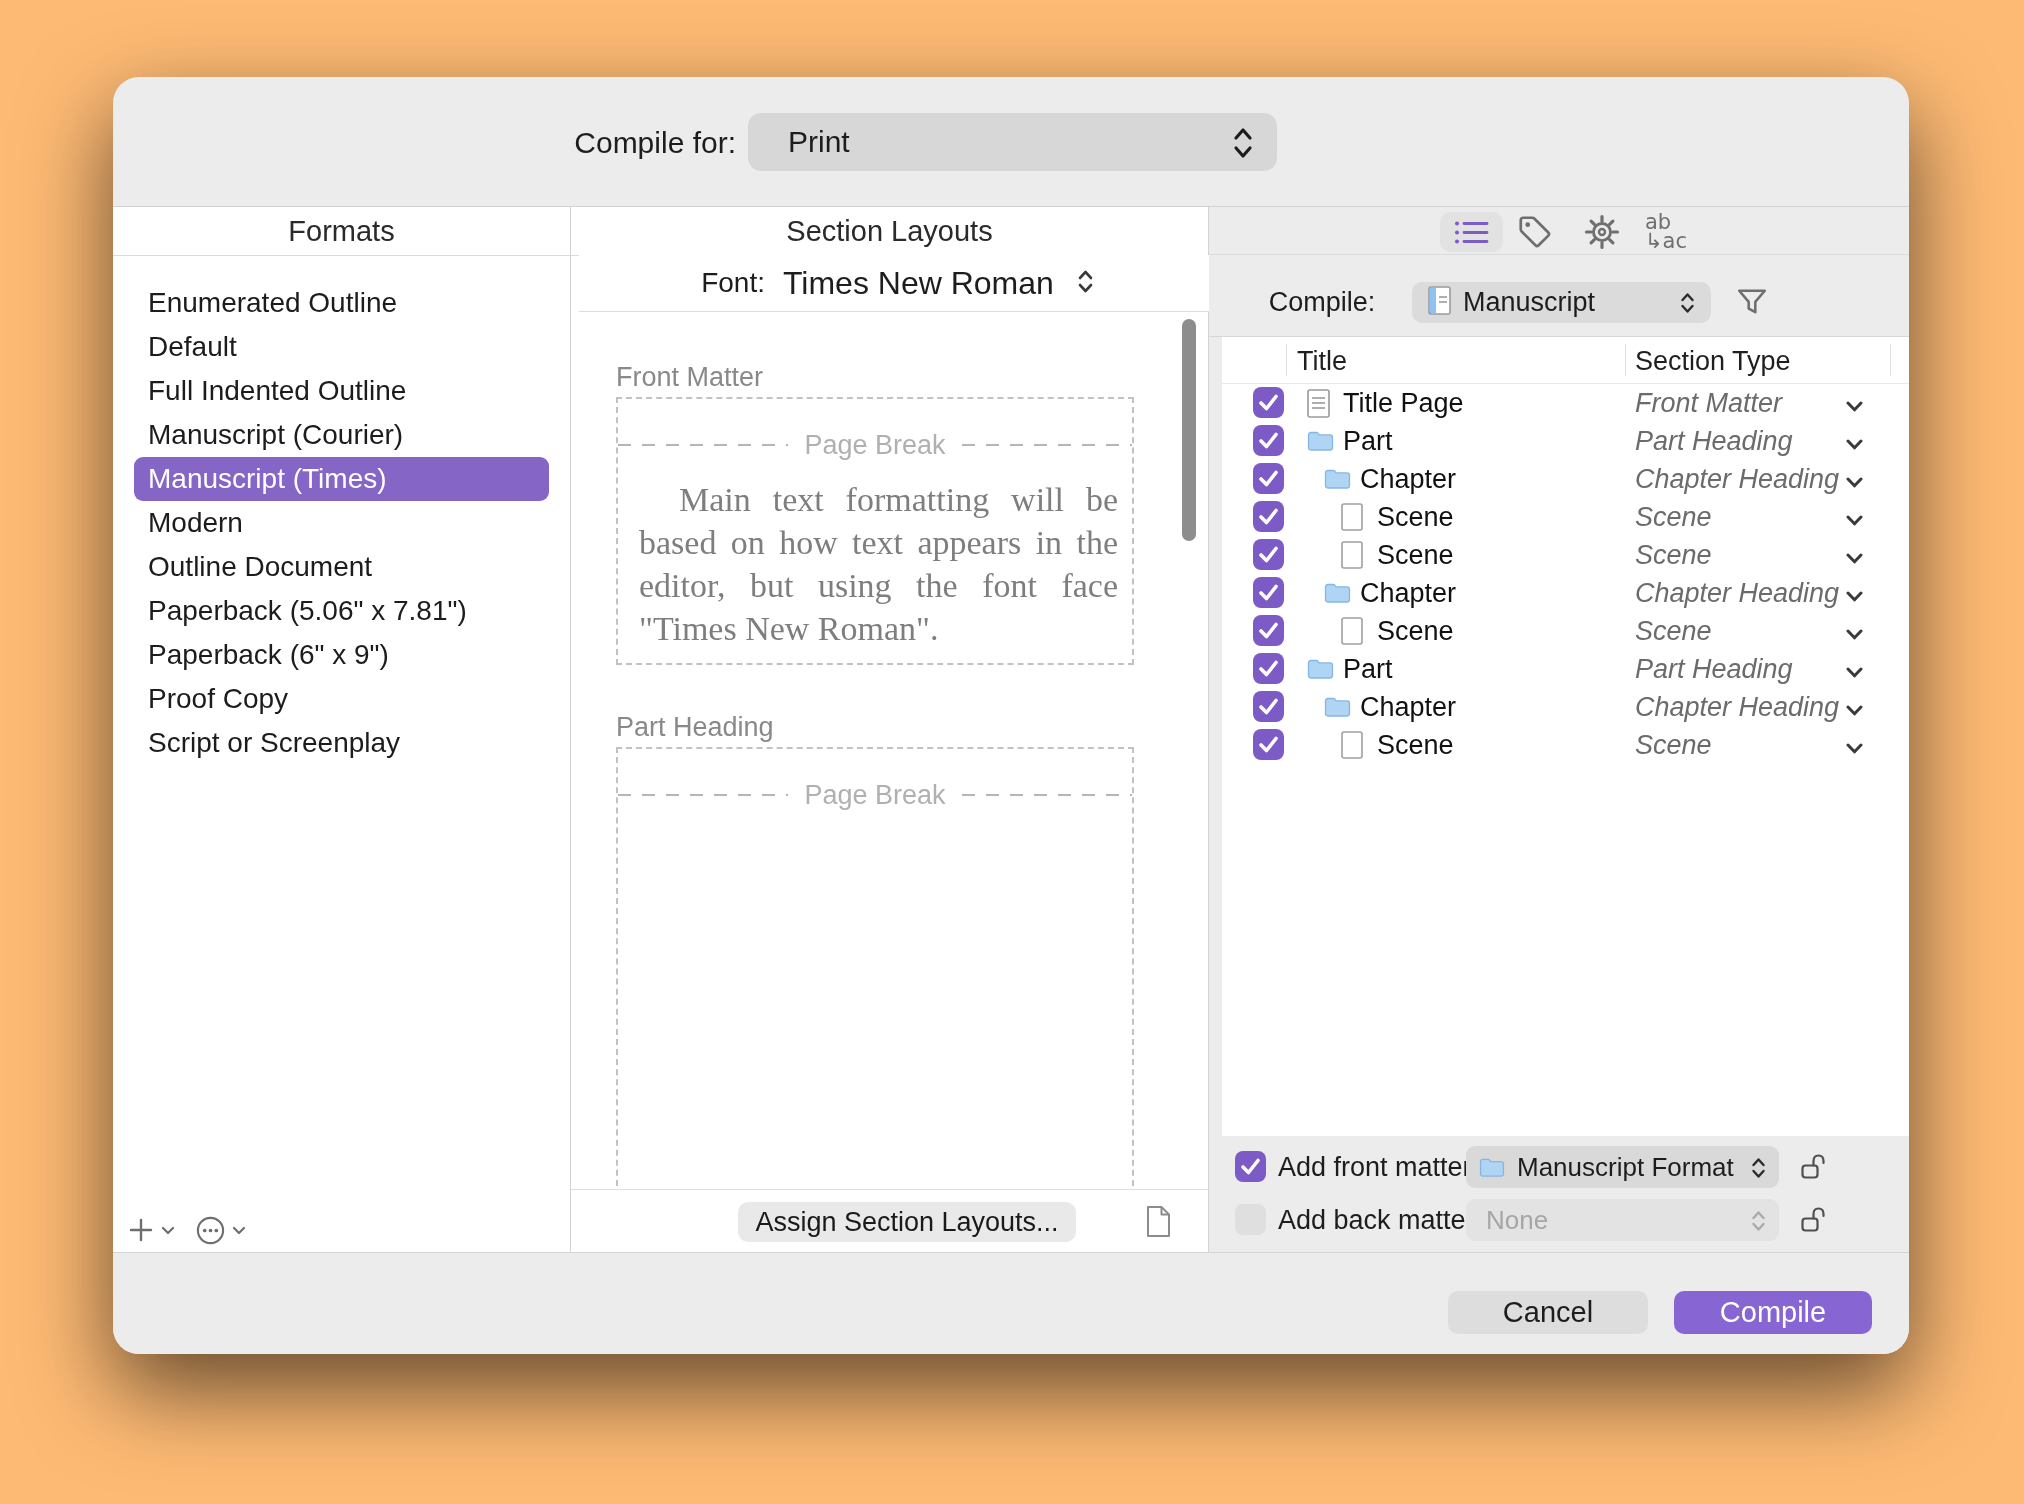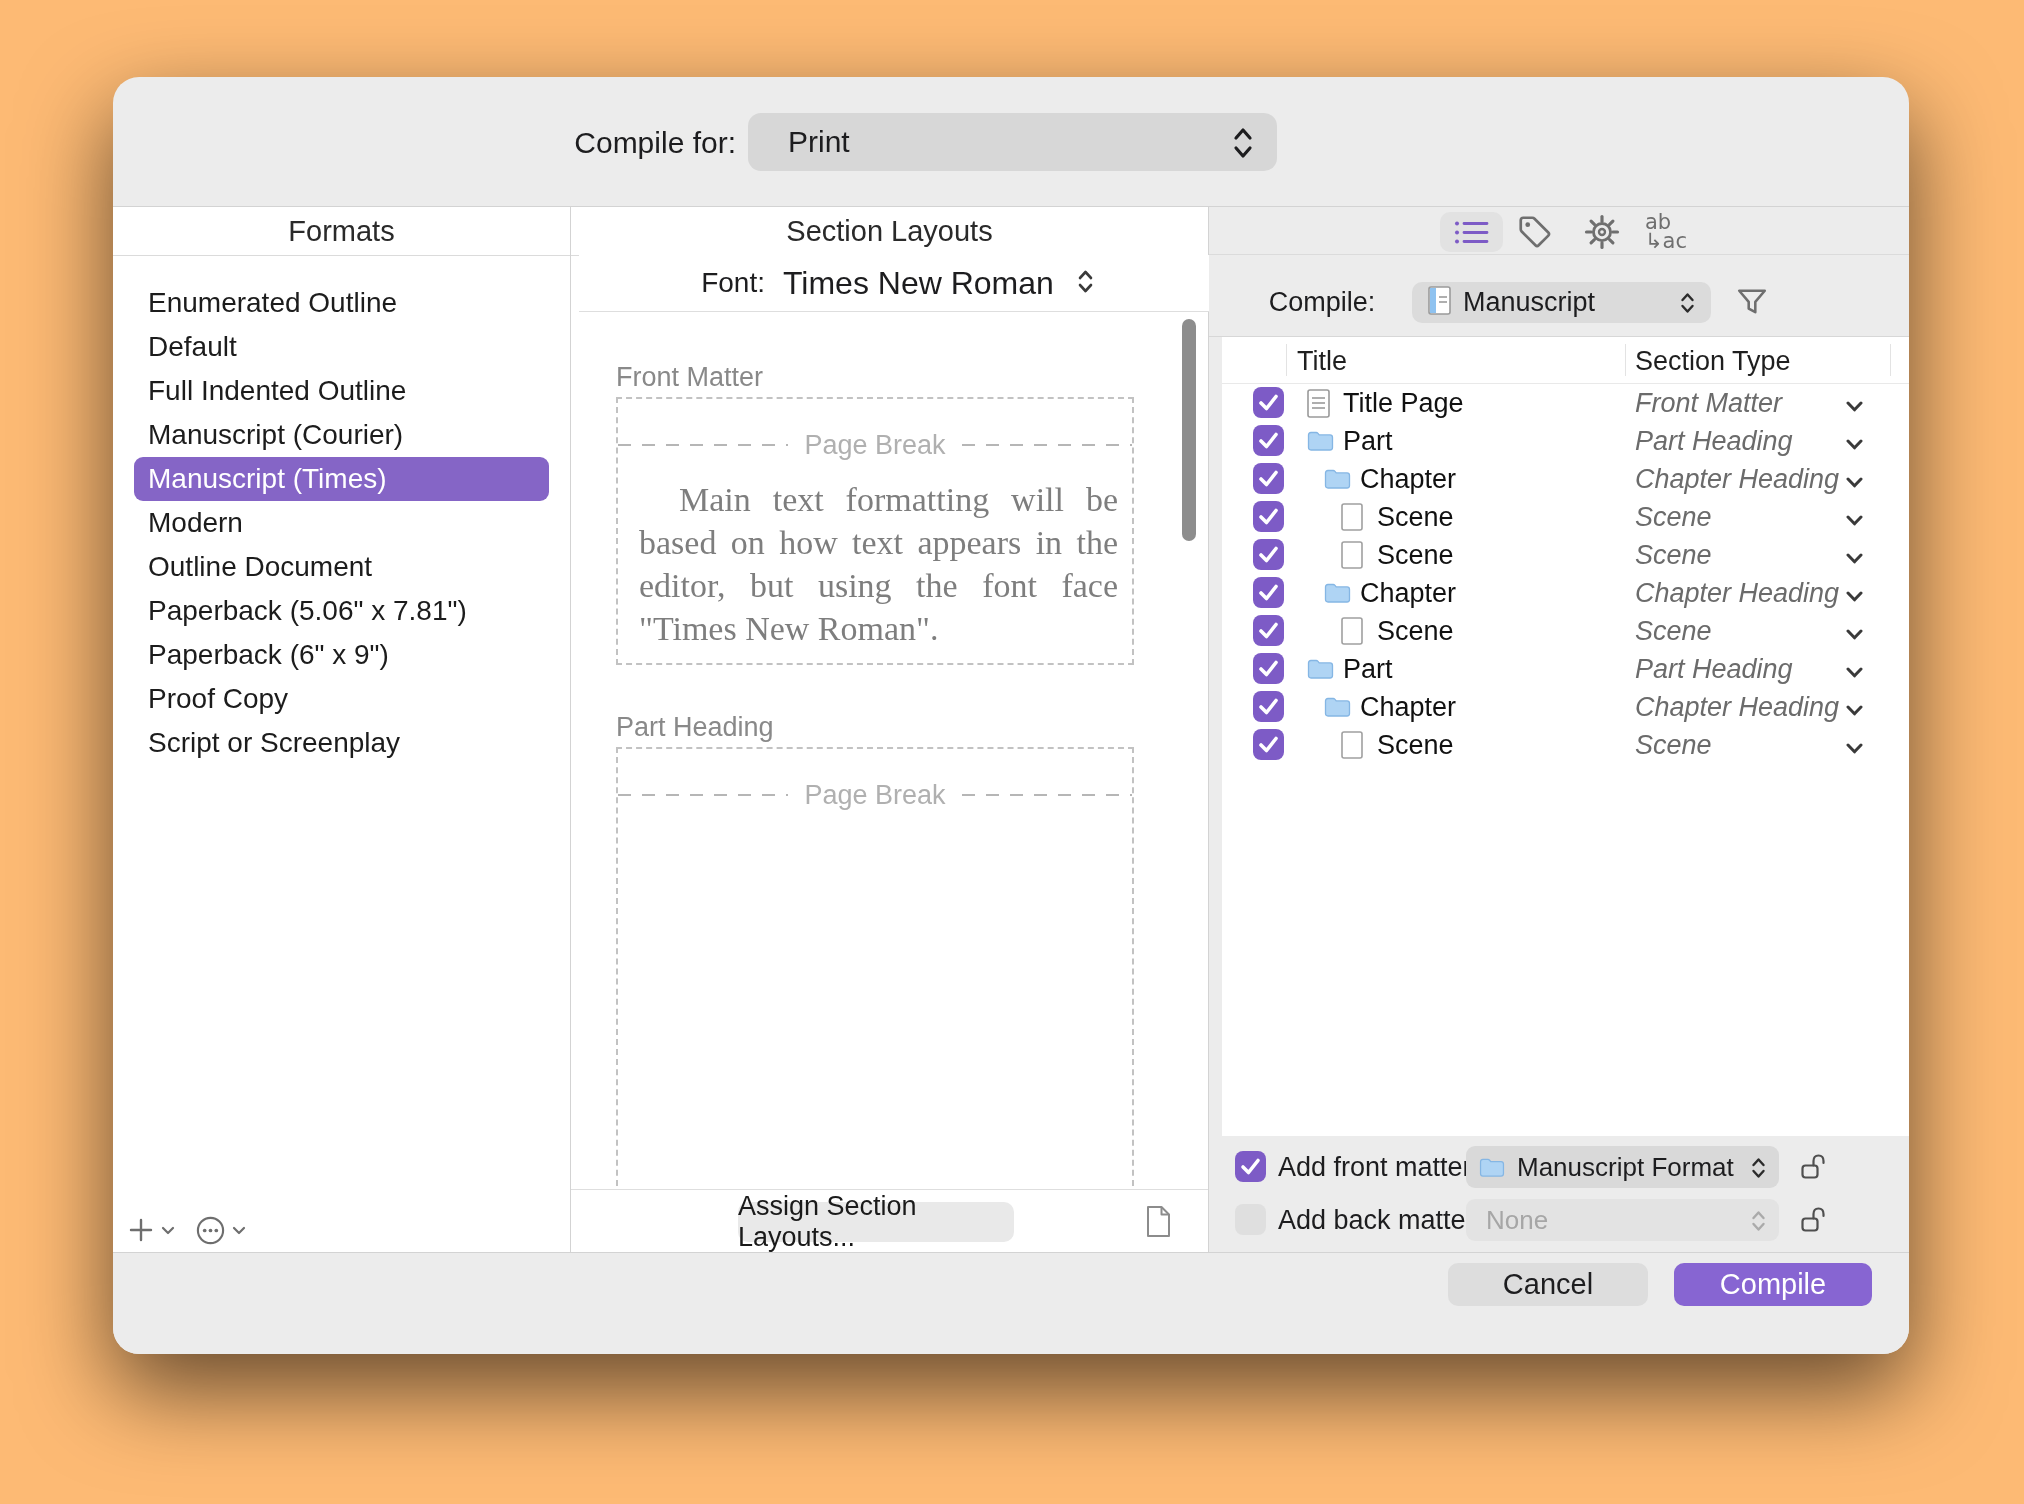--- a/index.html
+++ b/index.html
@@ -39,21 +39,21 @@
   .preview{position:absolute;left:0;top:105px;width:100%;height:879px;background:#fff;overflow:hidden;}
   .pv-label{position:absolute;font-size:27px;color:#898989;}
   .dashed-box{position:absolute;left:45px;width:518px;border:2px dashed #c2c2c2;box-sizing:border-box;background:#fff;}
   .pagebreak{display:flex;align-items:center;margin:29px 0 0 0;height:34px;}
   .pagebreak .pb-line{flex:1;height:2px;background:repeating-linear-gradient(90deg,#b6b6b6 0 13px,transparent 13px 24px);}
   .pagebreak .pb-text{font-size:27px;color:#b0b0b0;padding:0 16px;white-space:nowrap;}
   .sample{margin:16px 14px 0 21px;font-family:"Liberation Serif",serif;font-size:34px;line-height:43px;color:#7e7e7e;
           text-align:justify;text-indent:40px;}
   .scroll-thumb{position:absolute;right:12px;top:7px;width:14px;height:222px;border-radius:7px;background:#8d8d8d;}
   .mid-footer{position:absolute;left:0;bottom:0;width:100%;height:63px;background:#fff;border-top:1px solid #dedede;box-sizing:border-box;}
-  .assign-btn{position:absolute;left:167px;top:12px;width:276px;height:40px;border-radius:10px;background:#e9e9e9;
+  .assign-btn{position:absolute;left:167px;top:12px;width:338px;height:40px;border-radius:10px;background:#e9e9e9;
               font-size:27px;color:#1a1a1a;display:flex;align-items:center;justify-content:center;cursor:default;}
   .page-icon{position:absolute;left:575px;top:15px;}
   
   .toolbar{position:absolute;left:0;top:0;width:100%;height:48px;border-bottom:1px solid #dbdbdb;box-sizing:border-box;padding-left:28px;}
   .tb-item{position:absolute;top:5px;height:40px;display:flex;align-items:center;justify-content:center;cursor:default;}
   .tb-list{left:231px;width:63px;background:#e2e2e2;border-radius:10px;}
   .tb-tag{left:304px;width:44px;}
   .tb-gear{left:370px;width:46px;}
   .tb-abac{left:428px;width:58px;}
   .abac{font-family:"DejaVu Sans",sans-serif;font-size:21px;line-height:19px;color:#6f6f6f;text-align:left;}
@@ -84,21 +84,21 @@
   .dd-matter{position:absolute;left:257px;top:0;width:313px;height:42px;border-radius:9px;background:#d9d9d9;
              display:flex;align-items:center;cursor:default;}
   .dd-matter .dd-text{margin-left:12px;font-size:26px;color:#1d1d1f;white-space:nowrap;}
   .dd-matter .m-folder{margin-left:13px;display:flex;}
   .dd-matter .updown-sm{position:absolute;right:13px;top:10px;}
   .dd-matter.disabled{background:#e3e3e3;}
   .dd-matter.disabled .dd-text{color:#a6a6a6;margin-left:20px;}
   .lock{position:absolute;left:591px;top:6px;}
   
   .bottombar{position:absolute;left:0;top:1176px;width:100%;height:101px;background:#ececec;}
-  .btn{position:absolute;top:10px;height:43px;border-radius:10px;display:flex;align-items:center;justify-content:center;
+  .btn{position:absolute;top:38px;height:43px;border-radius:10px;display:flex;align-items:center;justify-content:center;
        font-size:29px;cursor:default;}
   .btn-cancel{left:1335px;width:200px;background:#dddddd;color:#1d1d1f;}
   .btn-compile{left:1561px;width:198px;background:#8765d2;color:#fff;font-weight:500;}
 </style>
 </head>
 <body>
 
 <div class="stage">
   <div class="window">
 

